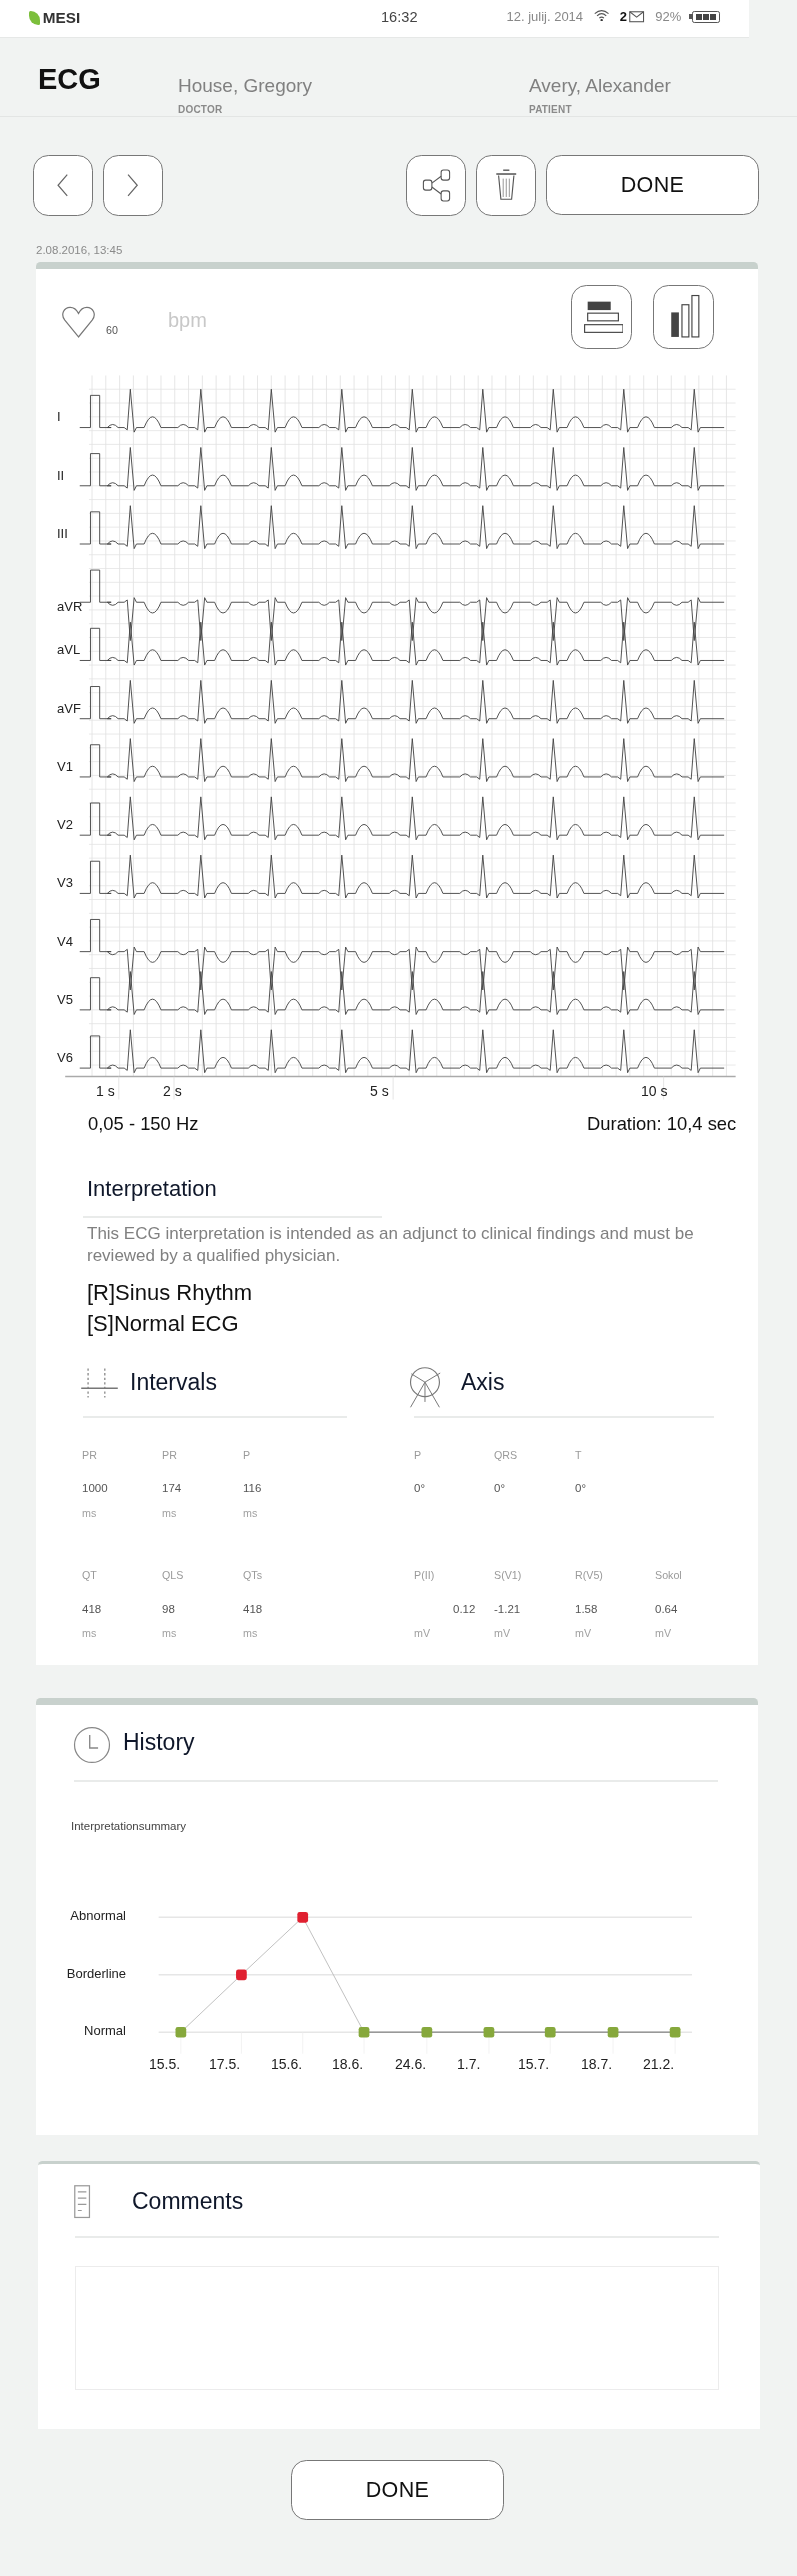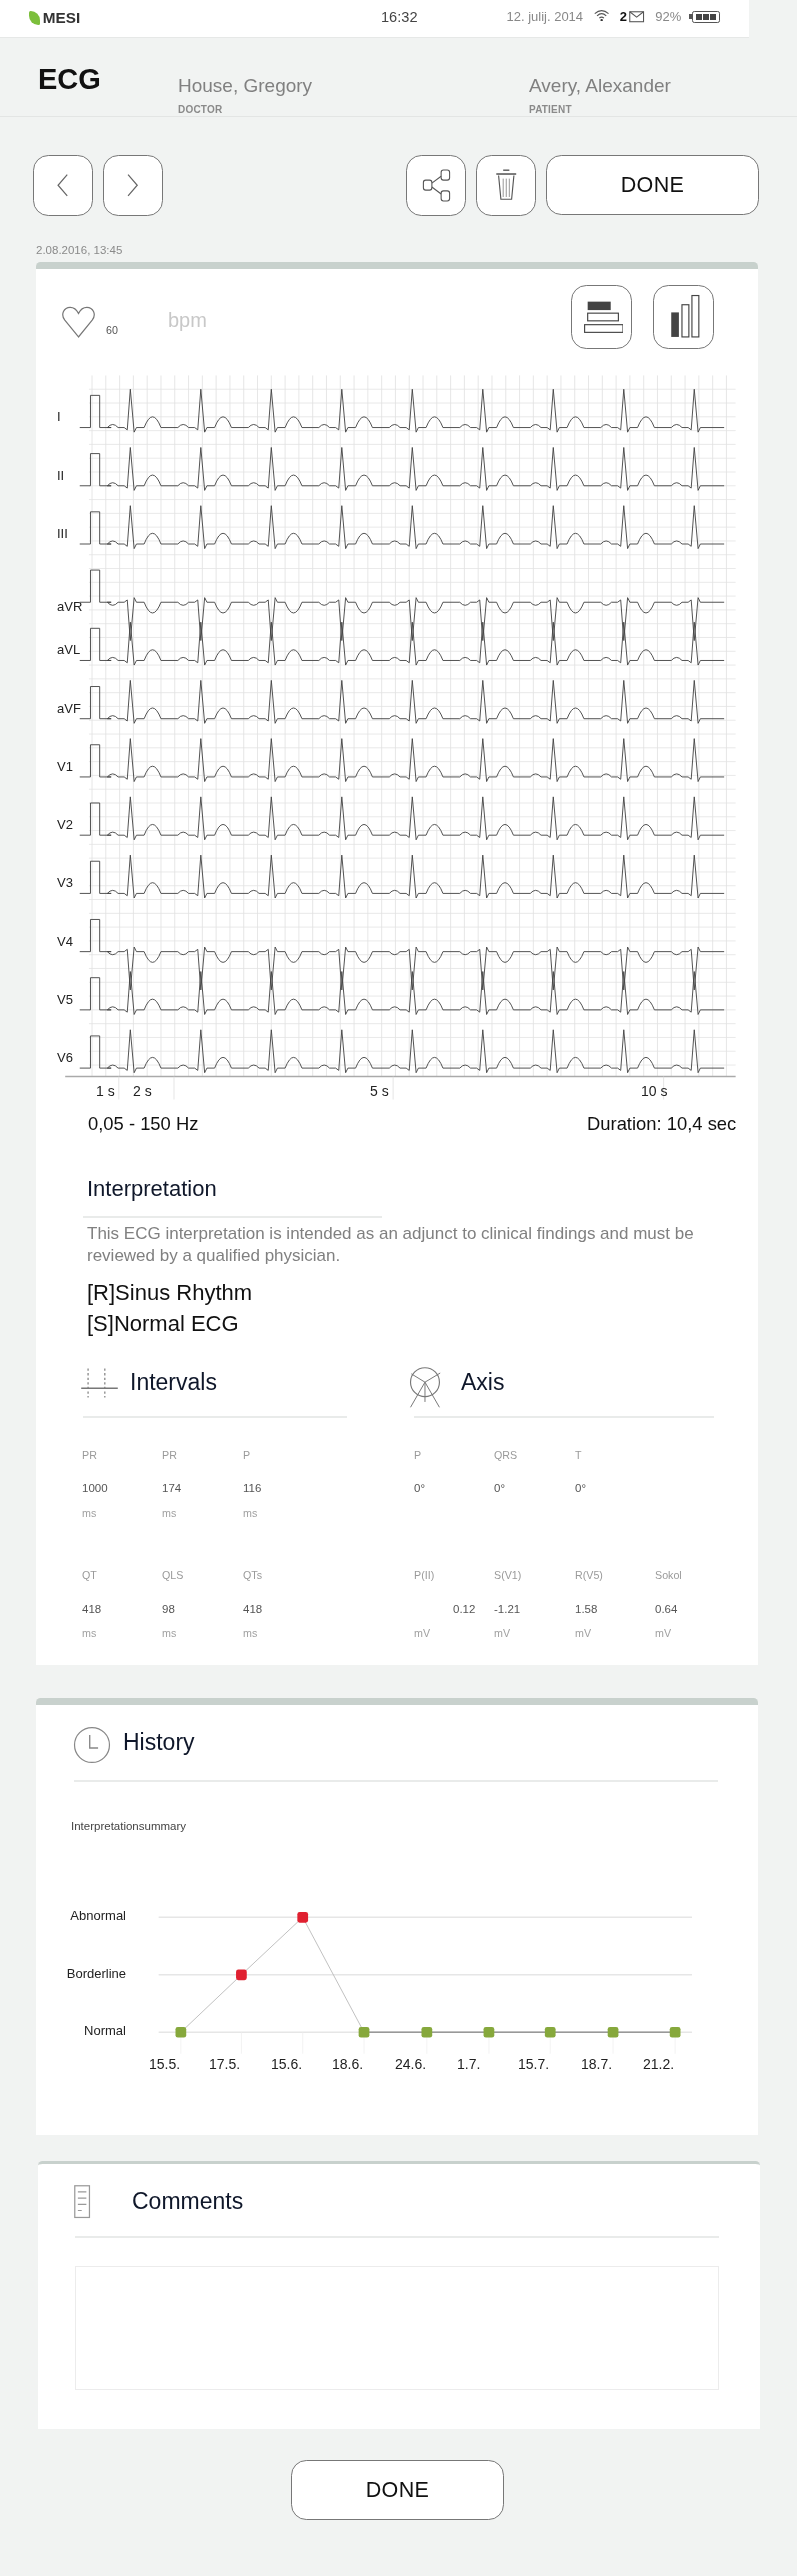--- a/index.html
+++ b/index.html
@@ -268,21 +268,21 @@
     <div class="lead-label" style="left: 57px; top: 701px;">aVF</div>
     <div class="lead-label" style="left: 57px; top: 759px;">V1</div>
     <div class="lead-label" style="left: 57px; top: 817px;">V2</div>
     <div class="lead-label" style="left: 57px; top: 875px;">V3</div>
     <div class="lead-label" style="left: 57px; top: 934px;">V4</div>
     <div class="lead-label" style="left: 57px; top: 992px;">V5</div>
     <div class="lead-label" style="left: 57px; top: 1050px;">V6</div>
   </div>
 <div id="time-ticks">
     <div class="time-label" style="left: 96px; top: 1083px;">1 s</div>
-    <div class="time-label" style="left: 133px; top: 1083px;">2 s</div>
+    <div class="time-label" style="left: 163px; top: 1083px;">2 s</div>
     <div class="time-label" style="left: 370px; top: 1083px;">5 s</div>
     <div class="time-label" style="left: 641px; top: 1083px;">10 s</div>
   </div>
 
 <div class="meta-text" style="left:88px;top:1113px;">0,05 - 150 Hz</div>
 <div class="meta-text" style="left:587px;top:1113px;">Duration: 10,4 sec</div>
 
 <div class="card-icon-title" style="left:87px;top:1176px;font-size:22px;">Interpretation</div>
 <div class="divider" style="left:83px;top:1216px;width:299px;"></div>
 <div class="disclaimer">This ECG interpretation is intended as an adjunct to clinical findings and must be reviewed by a qualified physician.</div>

